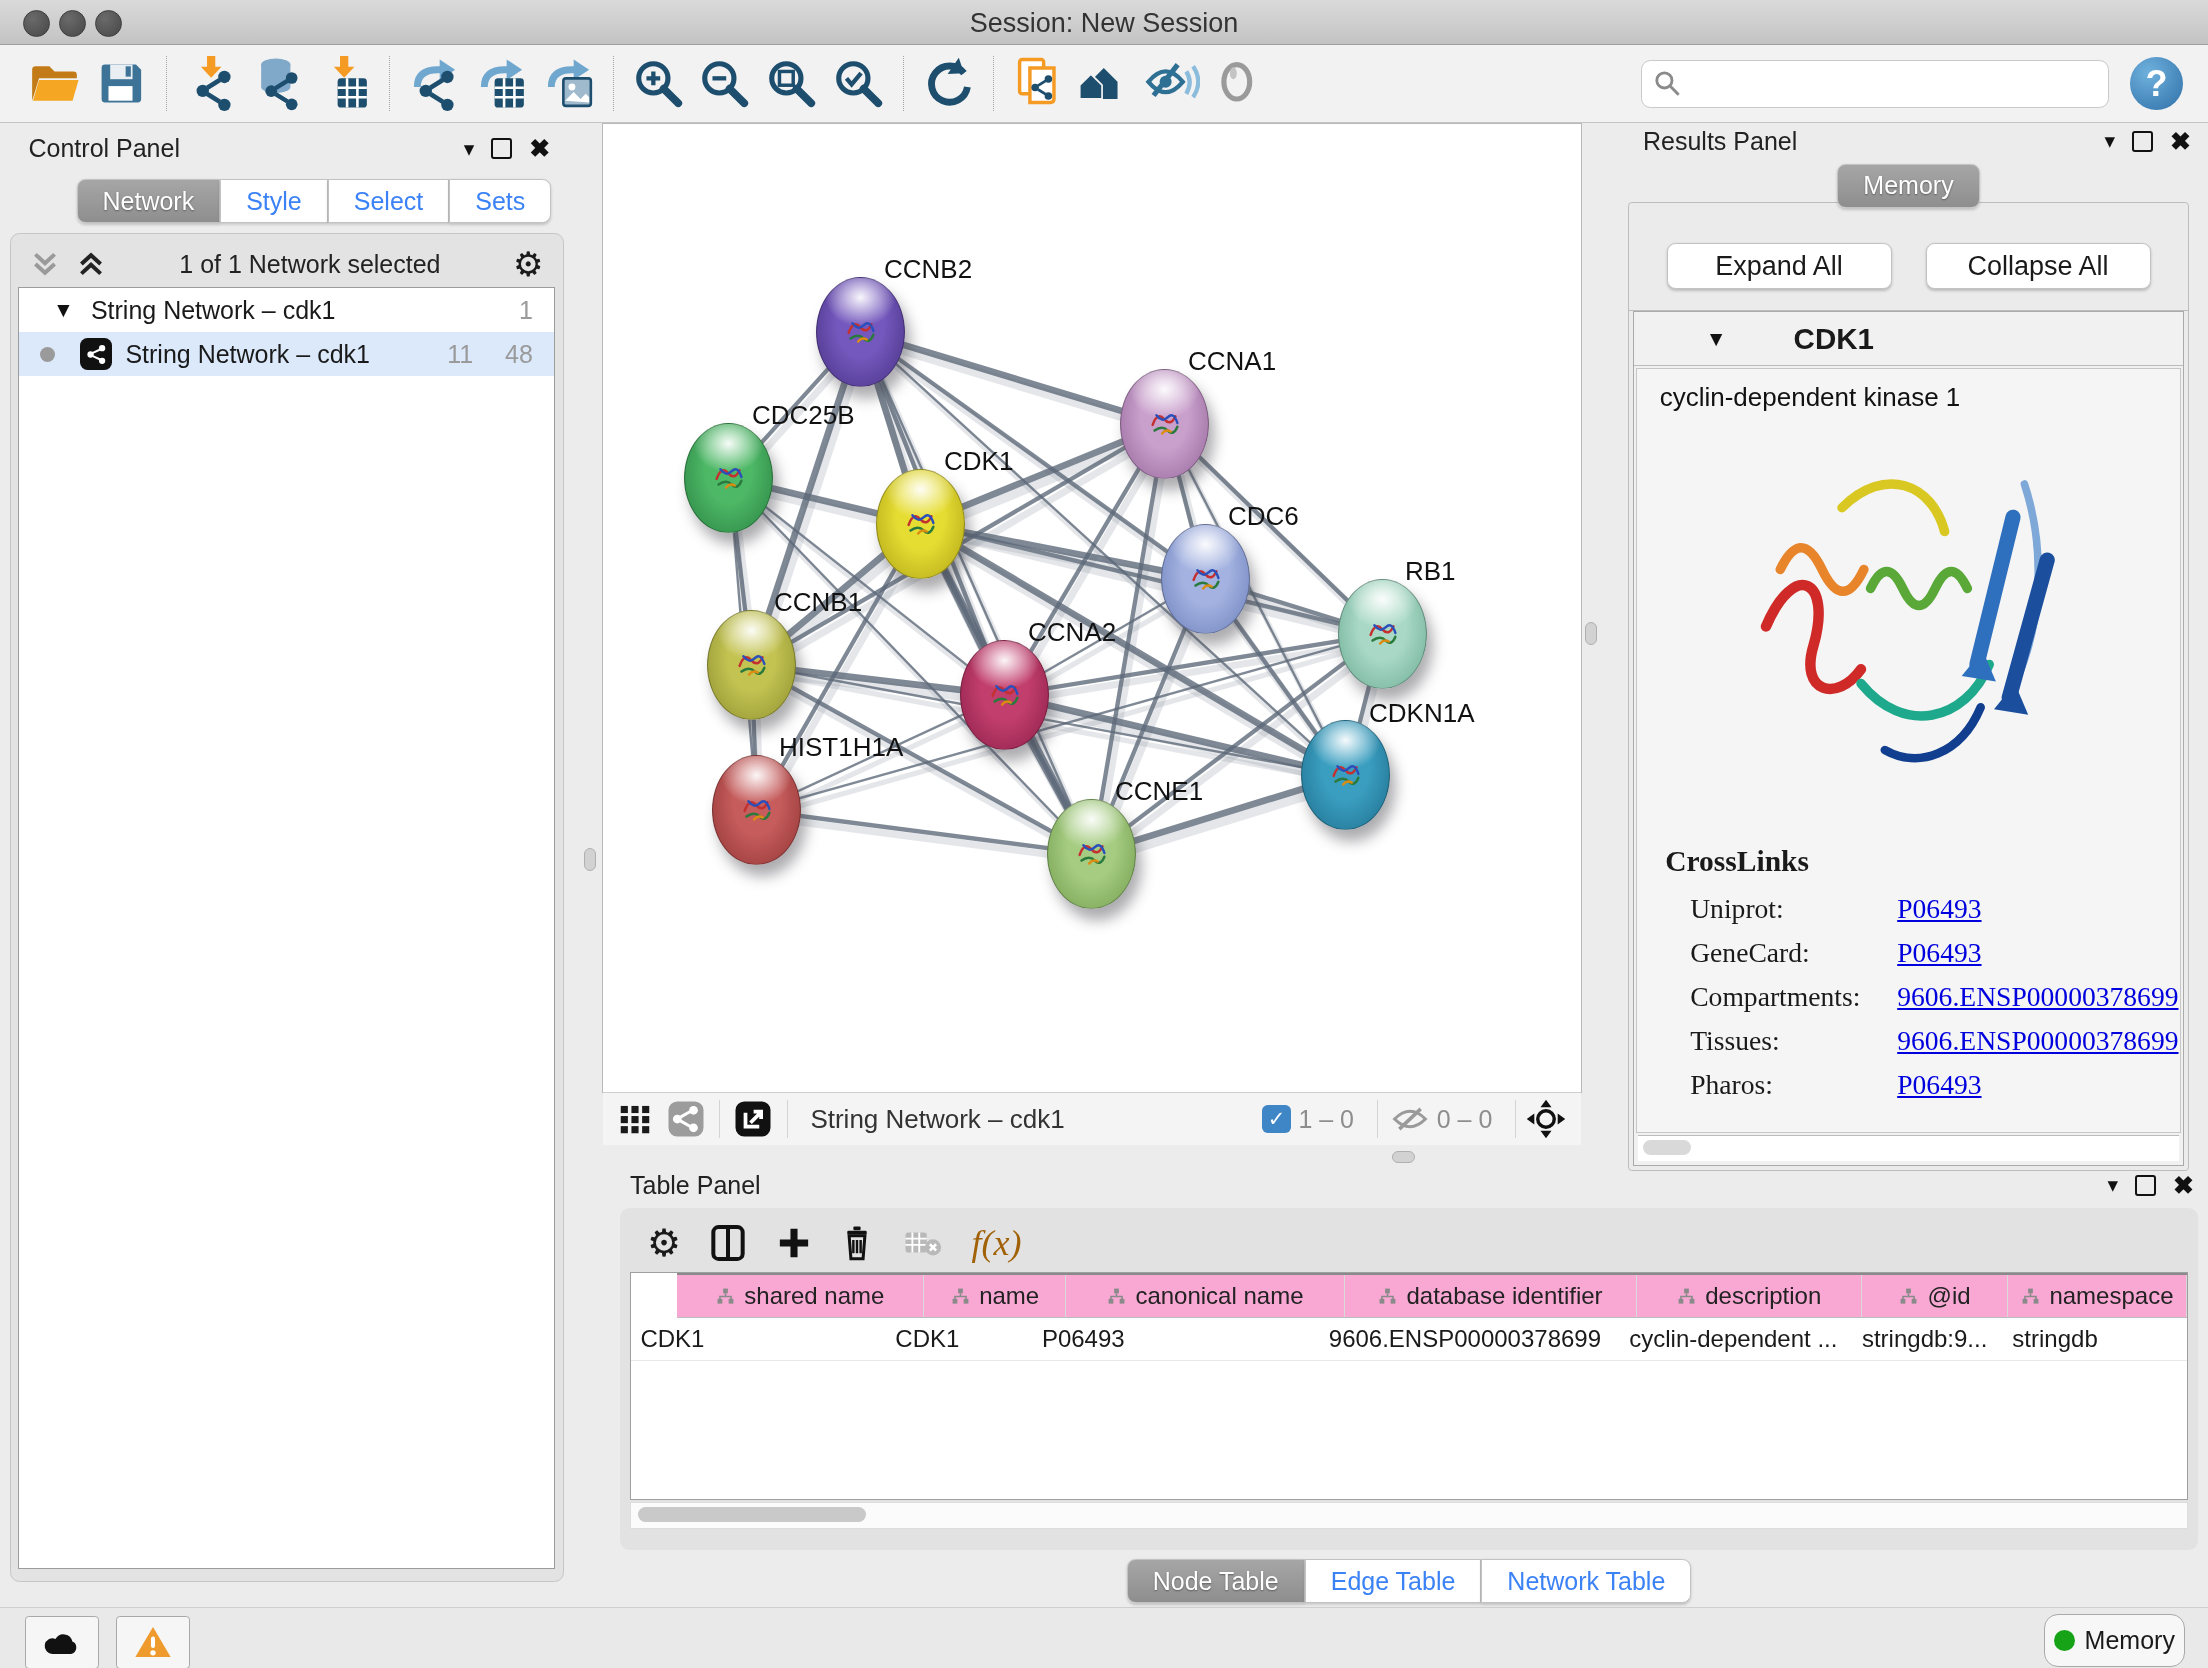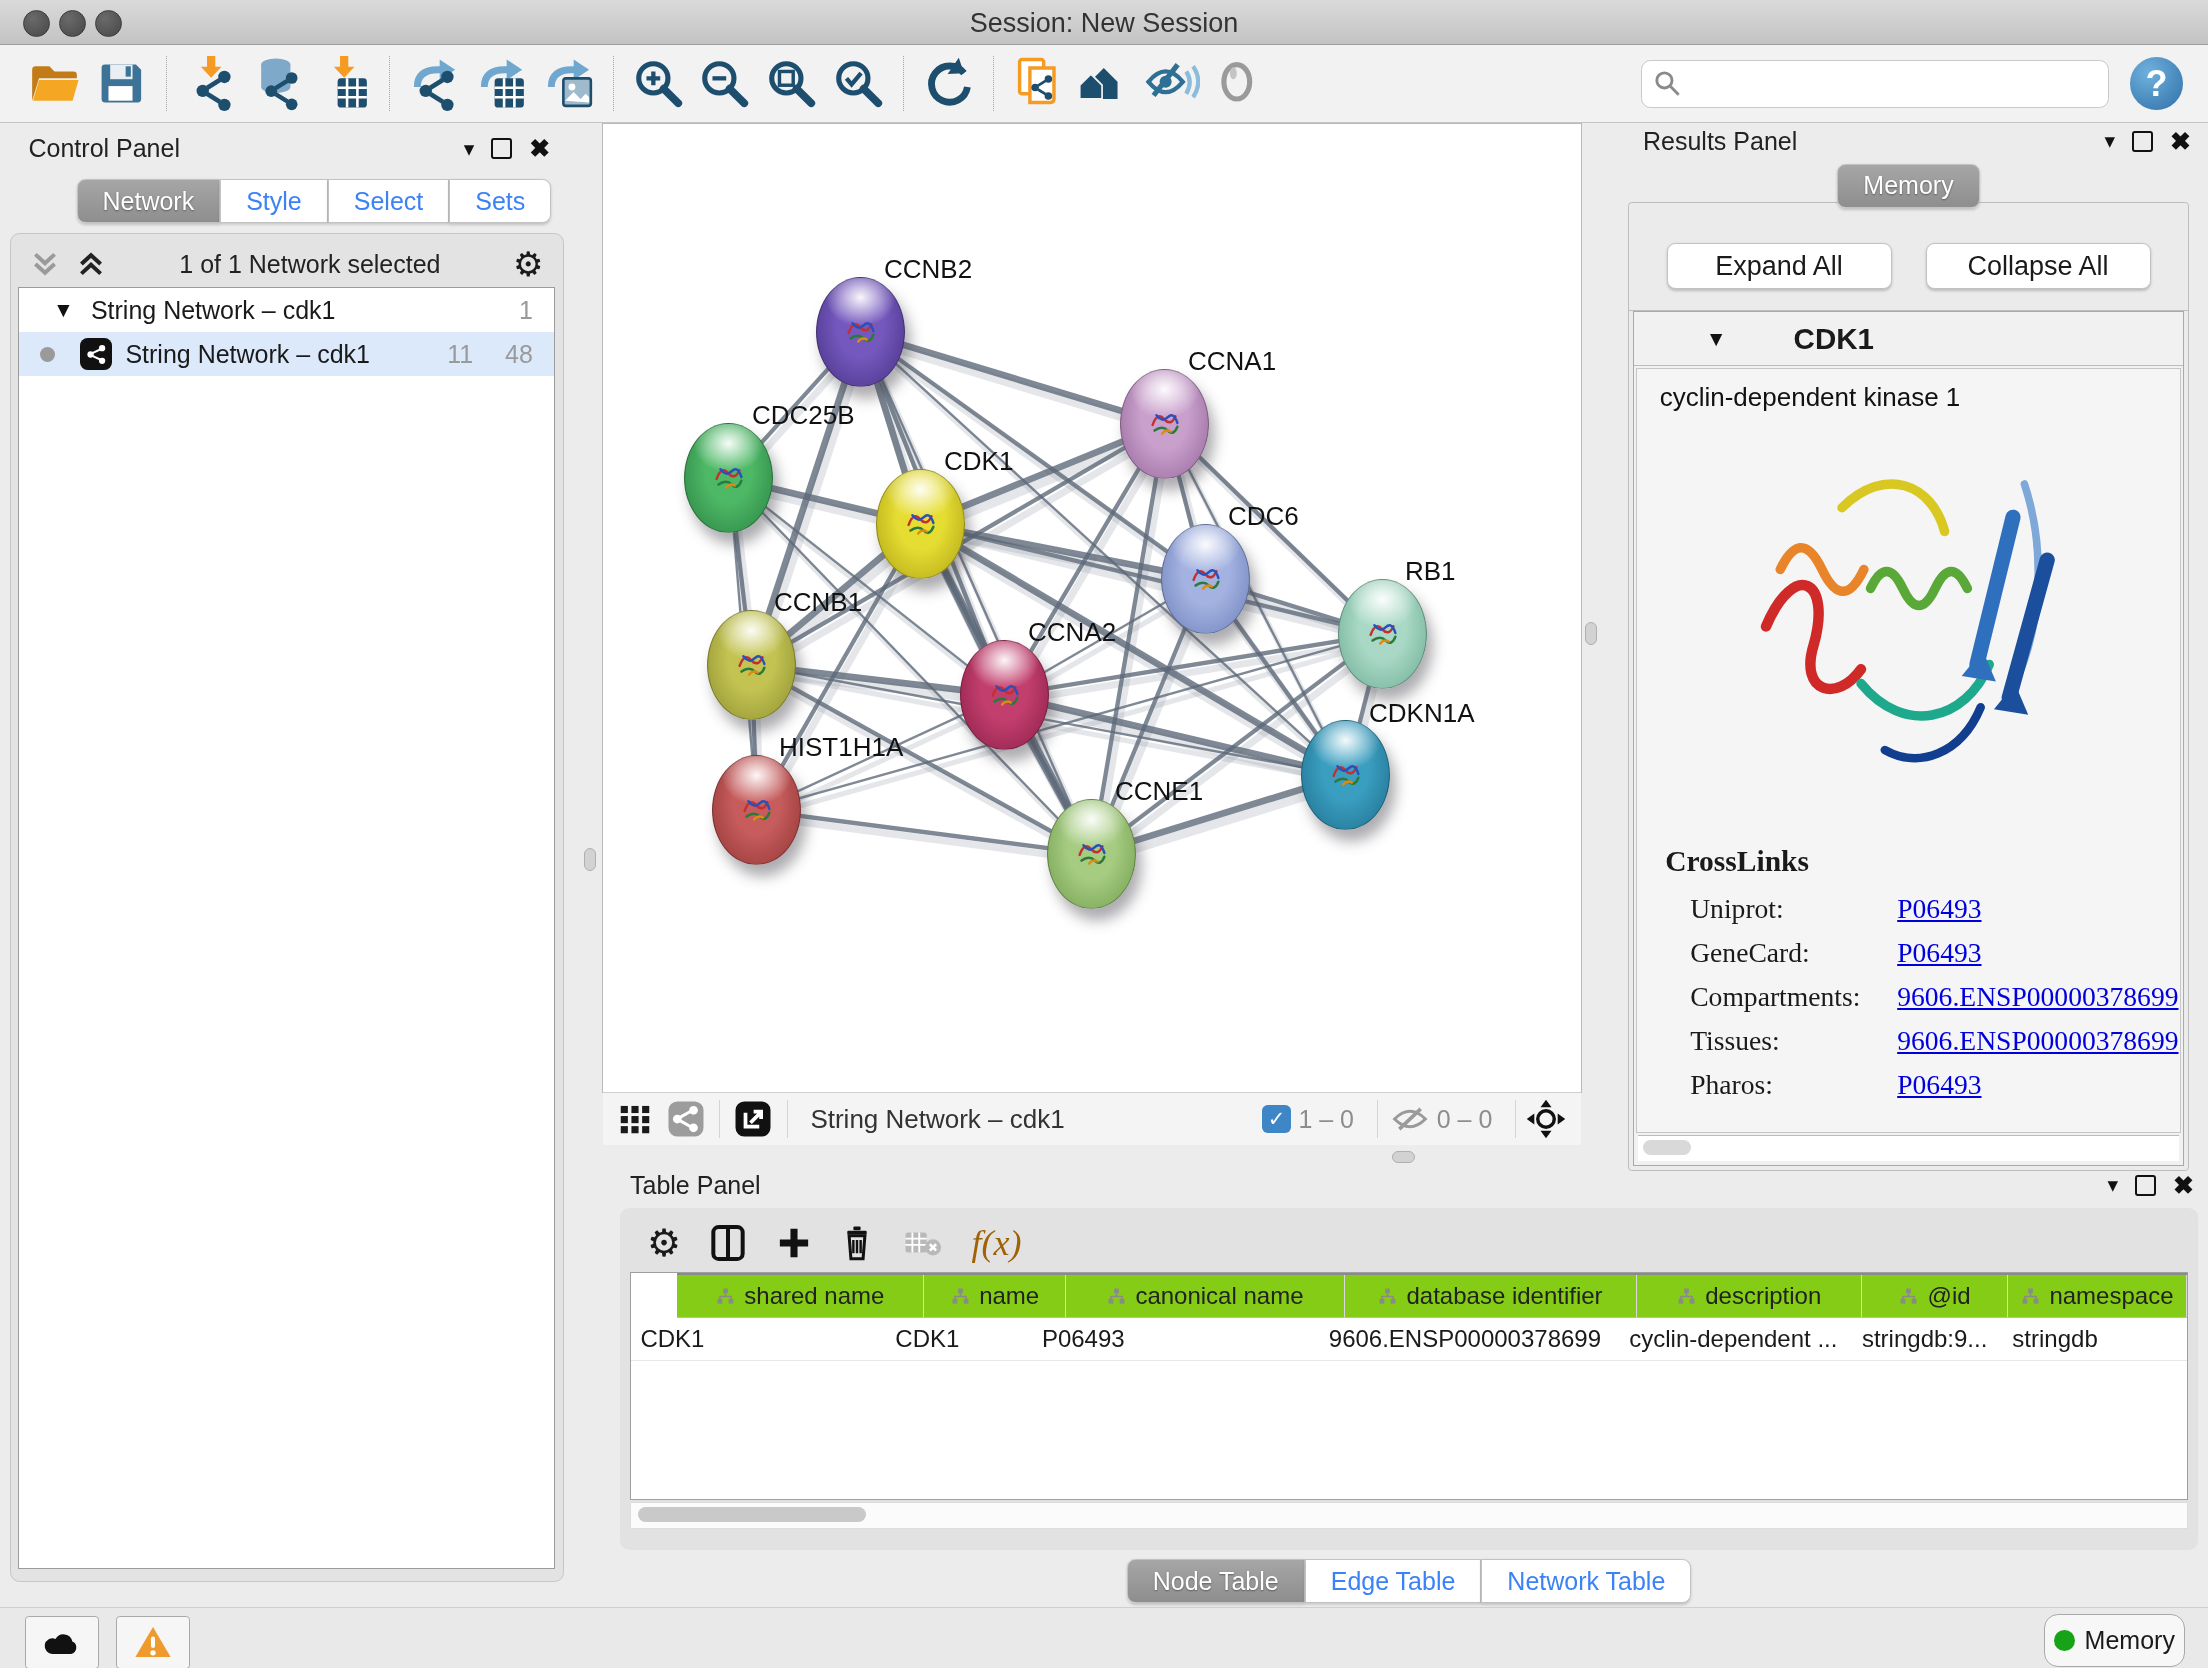--- a/index.html
+++ b/index.html
@@ -103,21 +103,21 @@
   #res-thumb{width:48px;height:15px;background:#d9d9d9;border-radius:7.6px;margin:3.8px 0 0 5.7px;}
 
   
   #tablepanel{position:absolute;left:609px;top:1166px;width:1600px;height:439px;}
   #table-head{display:flex;align-items:center;height:38px;padding:0 15px 0 21px;}
   #tablecard{margin:3.8px 11.4px 0 11.4px;background:#e2e2e2;border-radius:9.5px;height:342px;
              box-sizing:border-box;padding:5.7px 9.5px;}
   #tabletools{height:59px;display:flex;align-items:center;gap:28.5px;padding-left:17px;}
   #thetable{background:#fff;border:1.9px solid #9f9f9f;height:226px;overflow:hidden;position:relative;}
   .trow{display:flex;border-bottom:1px solid #e8e8e8;}
-  #thead{background:#84cc16;border-bottom:1.9px solid #bdbdbd;border-top:2.9px solid #8a8a8a;margin-left:46px;}
+  #thead{background:#f9a8d4;border-bottom:1.9px solid #bdbdbd;border-top:2.9px solid #8a8a8a;margin-left:46px;}
   .hcell{display:flex;align-items:center;justify-content:center;gap:9.5px;font-size:24px;color:#222;
          height:42px;border-right:1px solid #d9d9d9;box-sizing:border-box;overflow:hidden;white-space:nowrap;}
   .dcell{font-size:24px;height:42px;display:flex;align-items:center;padding-left:9.5px;box-sizing:border-box;
          overflow:hidden;white-space:nowrap;}
   #hscroll{height:25px;background:#fbfbfb;margin-top:1.9px;border:1px solid #ddd;}
   #hthumb{width:228px;height:15px;background:#c9c9c9;border-radius:7.6px;margin:3.8px 0 0 7.6px;}
   #table-tabs{display:flex;justify-content:center;margin-top:9.5px;}
 
   
   #statusbar{position:absolute;left:0;top:1607px;width:100%;height:61px;background:#e9e9e9;

